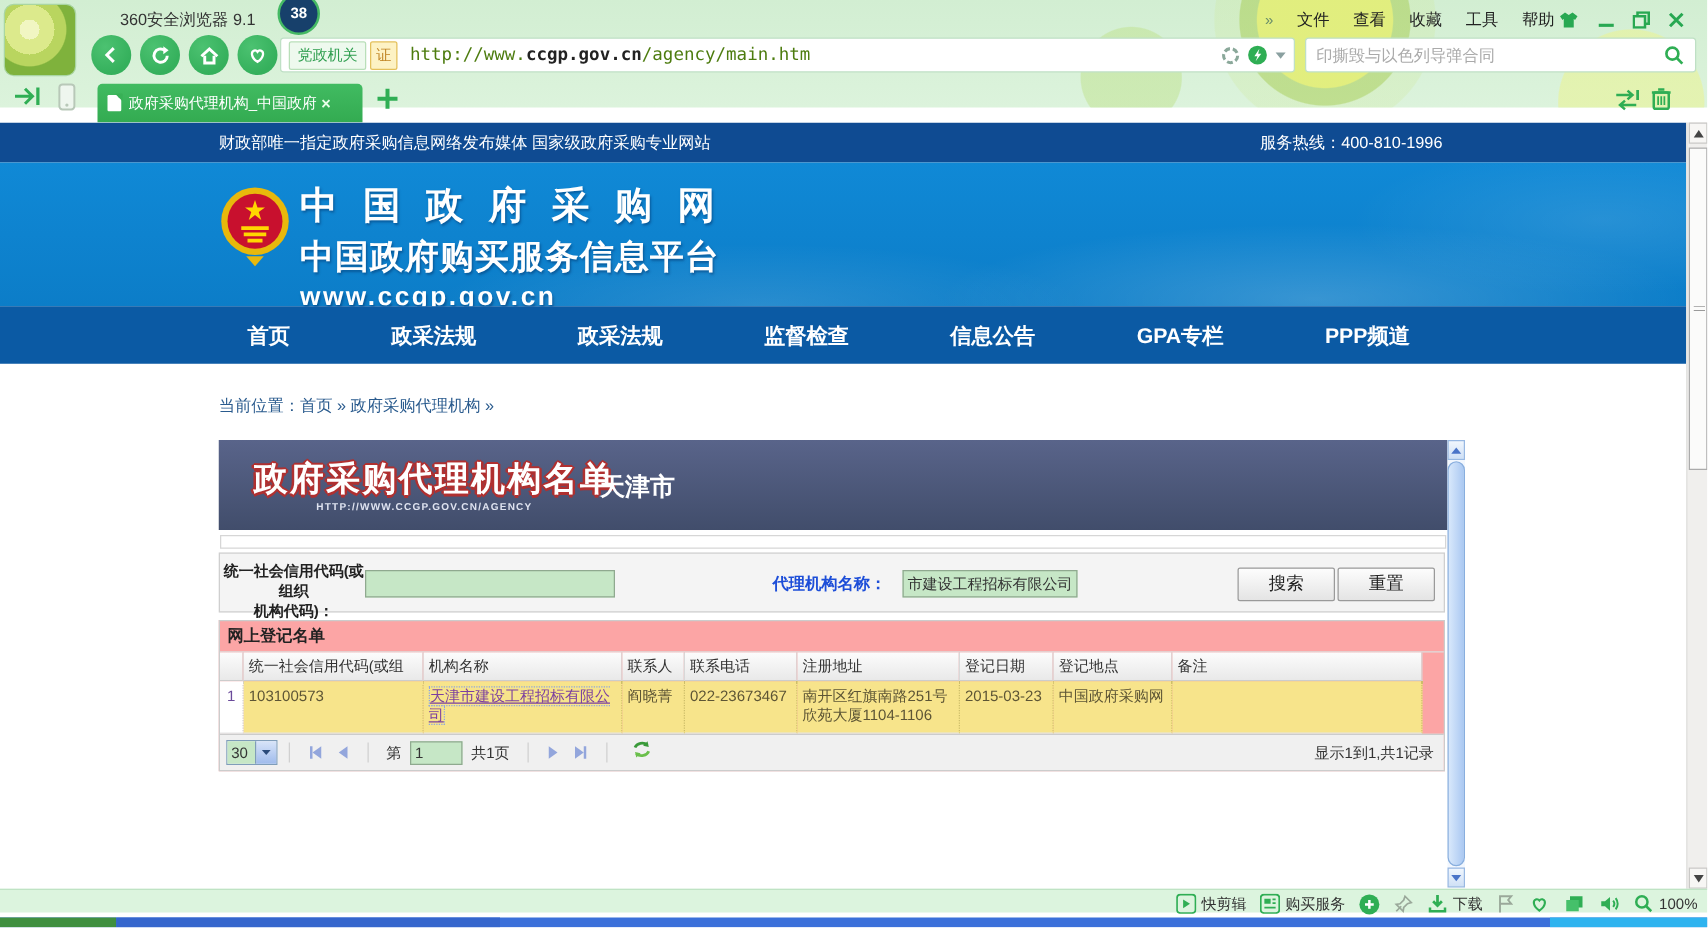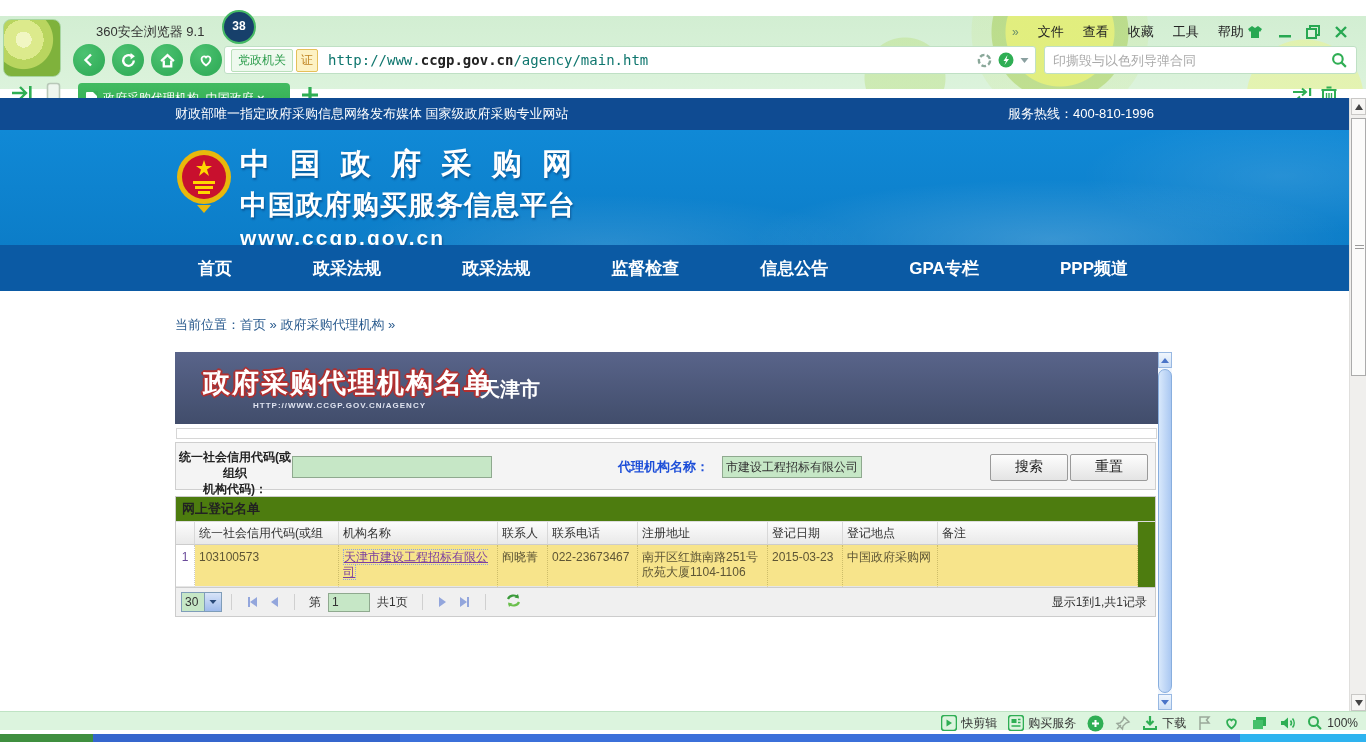--- a/index.html
+++ b/index.html
@@ -1,21 +1,21 @@
 <!DOCTYPE html>
 <html><head>
 <meta charset="utf-8">
 <style>
   html,body{margin:0;padding:0;}
   body{width:1366px;height:742px;overflow:hidden;
        font-family:"Liberation Sans","DejaVu Sans",sans-serif;background:#fff;}
   #win{position:relative;width:1366px;height:742px;overflow:hidden;background:#fff;}
 
   
-  .chrome{position:absolute;left:0;top:16px;width:1366px;height:73px;
+  .chrome{position:absolute;left:0;top:0;width:1366px;height:86px;
     background:
       radial-gradient(circle at 1060px 16px, rgba(226,238,122,.95) 0 54px, rgba(168,206,82,.55) 55px 68px, rgba(205,232,150,.25) 69px 88px, transparent 89px),
       radial-gradient(circle at 1305px 82px, rgba(232,243,155,.65) 0 58px, transparent 59px),
       radial-gradient(circle at 905px 62px, rgba(188,224,132,.45) 0 40px, transparent 41px),
       linear-gradient(#d2eed2,#dcf3dc);}
   .logo-thumb{position:absolute;left:3px;top:3px;width:56px;height:56px;border-radius:8px;
     border:1px solid #a9d6a2;z-index:5;
     background:radial-gradient(circle at 35% 35%, #f1f6c2 0 8px, #dcea8c 8px 20px, #b9d55f 20px 29px, #7fb23c 30px);}
   .win-title{position:absolute;left:96px;top:7px;font-size:13px;color:#333;}
   .badge38{position:absolute;left:222px;top:-6px;width:30px;height:30px;border-radius:50%;
@@ -28,21 +28,21 @@
   .skin-btn{left:1244px;} .min-btn{left:1274px;} .max-btn{left:1302px;} .close-btn{left:1330px;}
 
   
   .navcircle{position:absolute;top:28px;width:32px;height:32px;border-radius:50%;
     background:radial-gradient(circle at 35% 30%, #4cc271, #35b05c 70%);display:flex;align-items:center;justify-content:center;}
   .addrbar{position:absolute;left:224px;top:30px;width:812px;height:28px;background:#fff;
     border:1px solid #bfe0c5;border-radius:3px;display:flex;align-items:center;padding:0 6px;box-sizing:border-box;}
   .site-label{background:#eef9ee;border:1px solid #b9dfb9;color:#2f9e4f;font-size:12px;padding:2px 6px;border-radius:2px;}
   .cert-badge{background:#fdf2c4;border:1px solid #e4c05a;color:#c08524;font-size:12px;padding:2px 4px;margin-left:3px;border-radius:2px;}
   .url{margin-left:10px;font-family:"DejaVu Sans Mono",monospace;font-size:14px;white-space:nowrap;overflow:hidden;flex:1;}
-  .url .dim{color:#0f766e;} .url .strong{color:#222;font-weight:bold;}
+  .url .dim{color:#4d7c0f;} .url .strong{color:#222;font-weight:bold;}
   .addr-icons{display:flex;align-items:center;gap:6px;margin-left:6px;}
   .searchbar{position:absolute;left:1044px;top:30px;width:313px;height:28px;background:#fff;
     border:1px solid #bfe0c5;border-radius:3px;display:flex;align-items:center;box-sizing:border-box;}
   .searchbar input{flex:1;border:none;outline:none;font-size:13px;color:#555;padding:0 8px;background:transparent;
     font-family:"Liberation Sans","DejaVu Sans",sans-serif;}
   .searchbar input::placeholder{color:#aaa;}
 
   
   .tab{position:absolute;left:78px;top:67px;width:212px;height:31px;border-radius:4px 4px 0 0;
     background:linear-gradient(#41bb61,#33ab51);display:flex;align-items:center;padding:0 8px;box-sizing:border-box;}
@@ -89,21 +89,21 @@
   .code-label{position:absolute;left:2px;top:6px;width:114px;font-size:12px;font-weight:bold;color:#222;text-align:center;line-height:16px;}
   .green-input{background:#c6e7c6;border:1px solid #8fa98f;font-size:12px;color:#333;box-sizing:border-box;
     font-family:"Liberation Sans","DejaVu Sans",sans-serif;padding:0 3px;outline:none;}
   .code-input{position:absolute;left:116px;top:13px;width:200px;height:22px;}
   .name-label{position:absolute;left:442px;top:15px;font-size:13px;font-weight:bold;color:#1d4ed8;}
   .name-input{position:absolute;left:546px;top:13px;width:140px;height:22px;}
   .formbtn{position:absolute;top:11px;width:76px;height:25px;background:linear-gradient(#fdfdfd,#e4e4e4);
     border:1px solid #9a9a9a;font-size:14px;color:#222;text-align:center;line-height:23px;border-radius:2px;}
   .btn-search{left:814px;} .btn-reset{left:894px;}
 
-  .tablepanel{position:absolute;left:0;top:144px;width:981px;background:#4d7c0f;border:1px solid #ccc;box-sizing:border-box;}
+  .tablepanel{position:absolute;left:0;top:144px;width:981px;background:#fca5a5;border:1px solid #ccc;box-sizing:border-box;}
   .tp-title{height:24px;line-height:24px;padding-left:6px;font-size:13px;font-weight:bold;color:#222;border-bottom:1px solid #ddd;}
   .trow{display:flex;}
   .thead .cell{background:linear-gradient(#fcfcfc,#e9e9e9);font-size:12px;color:#333;height:23px;line-height:23px;
     border-right:1px solid #d8d8d8;border-bottom:1px solid #ccc;}
   .cell{box-sizing:border-box;padding:0 4px;overflow:hidden;white-space:normal;}
   .c0{width:19px;} .c1{width:144px;} .c2{width:159px;} .c3{width:50px;} .c4{width:90px;}
   .c5{width:130px;} .c6{width:75px;} .c7{width:95px;} .c8{width:200px;}
   .tdata .cell{height:42px;font-size:12px;color:#5d5535;line-height:15px;padding-top:5px;
     background:#f7e48b;border-right:1px dotted #cdbd6a;border-bottom:1px solid #e6e6e6;}
   .tdata .c0{background:#fff;color:#6a4a9a;border-right:1px dotted #ccc;text-align:center;}

